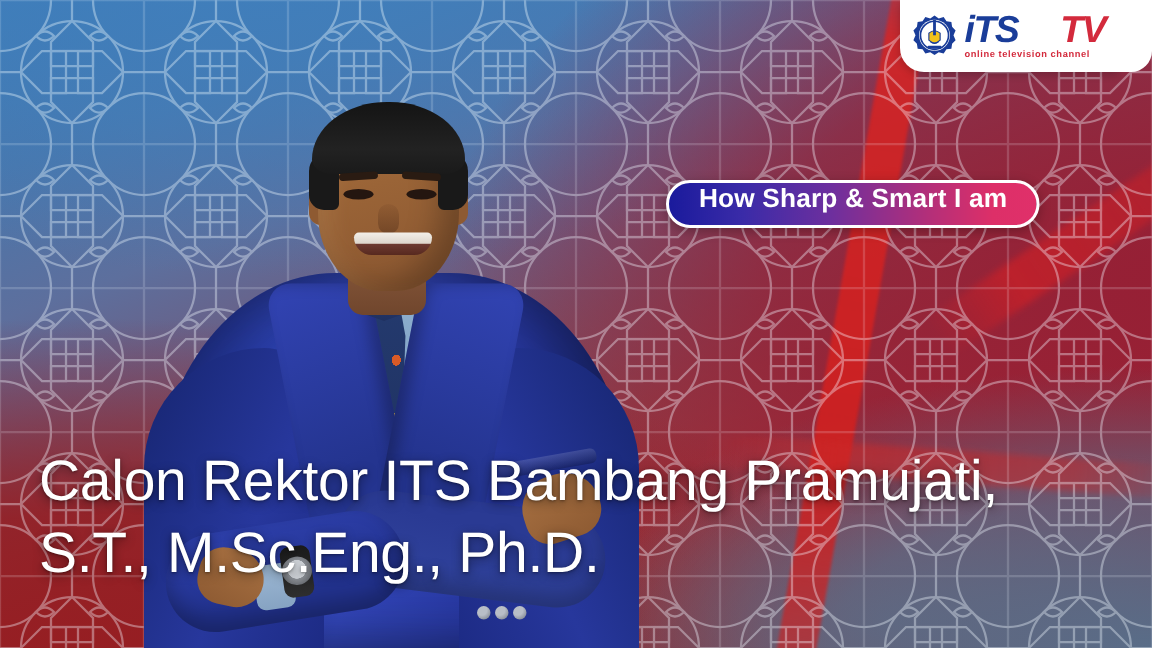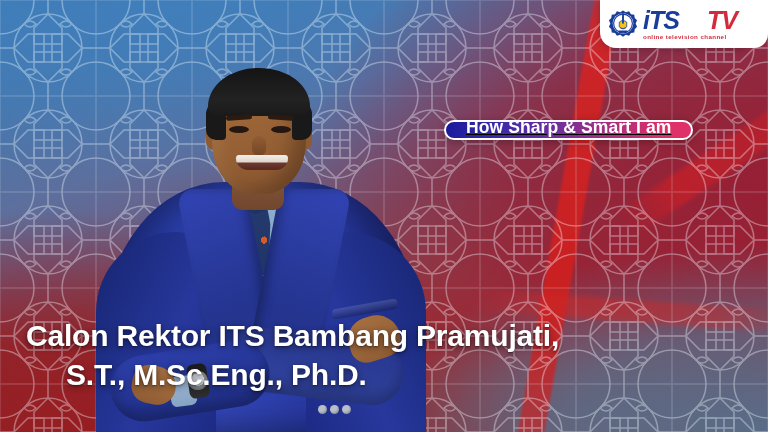--- a/index.html
+++ b/index.html
@@ -277,51 +277,50 @@
     font-weight:bold;
     letter-spacing:.4px;
     color:#d32a3c;
     white-space:nowrap;
   }
 
   
   .pill{
     position:absolute;
     left:444px; top:120px;
-    height:20px;
+    height:32px;
     padding:0 20px;
-    display:flex;align-items:flex-end;justify-content:center;
+    display:flex;align-items:flex-start;justify-content:center;
     border-radius:18px;
     background:linear-gradient(90deg,#1a1a9c 0%,#3a2ba8 20%,#6d2f9e 44%,#b22f7a 70%,#dd2f68 88%,#e0306a 100%);
     border:2px solid #ffffff;
     box-sizing:border-box;
     box-shadow:0 2px 8px rgba(0,0,0,.28);
-    text-decoration:underline;
   }
   .pill span{
     color:#fff;
     font-size:17.5px;
     font-weight:bold;
     letter-spacing:.1px;
     white-space:nowrap;
   }
 
   
   .headline{
     position:absolute;
     left:26px; bottom:38px;
     width:716px;
     color:#ffffff;
-    font-size:30px;
-    font-weight:bold;
+    font-size:38px;
+    font-weight:normal;
     line-height:1.28;
     letter-spacing:-.2px;
     text-shadow:0 2px 7px rgba(0,0,0,.45), 0 1px 2px rgba(0,0,0,.4);
   }
-  .headline .l2{display:block;margin-left:40px;}
+  .headline .l2{display:block;}
 </style>
 </head>
 <body>
 
 <div id="thumb">
 
   <div class="bg-base"></div>
   <div class="bg-blue"></div>
   <div class="bg-redright"></div>
   <div class="bg-redleft"></div>

